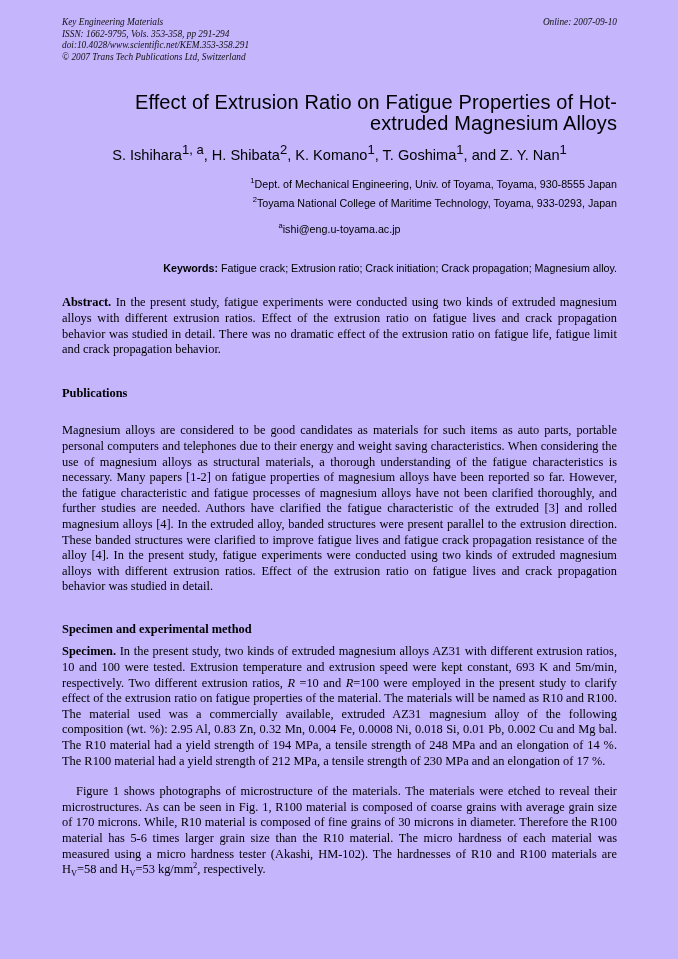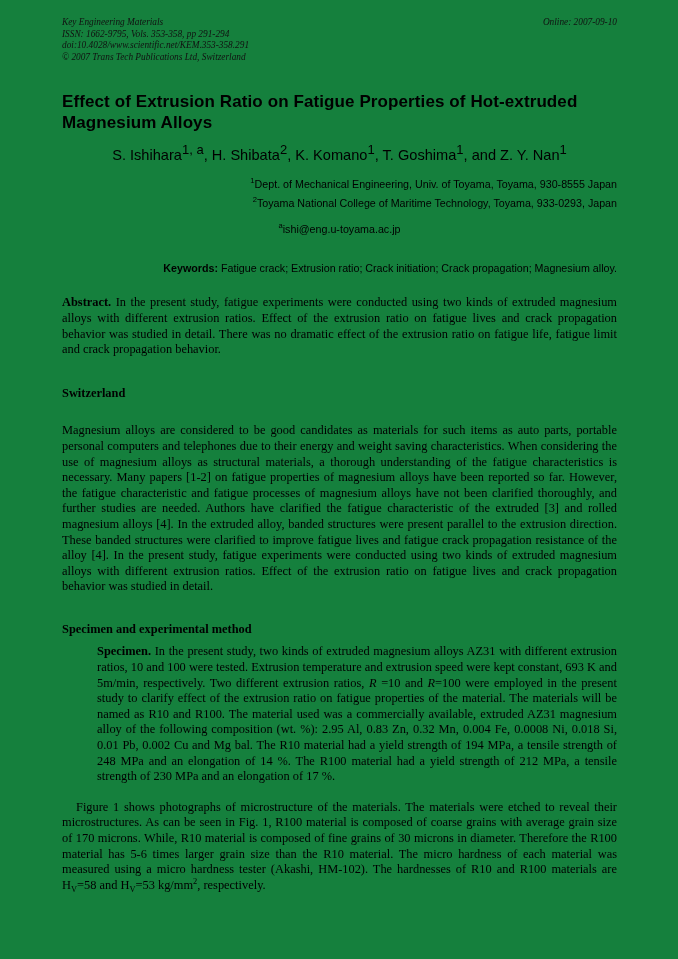--- a/index.html
+++ b/index.html
@@ -13,21 +13,21 @@
     overflow: hidden;
     font-family: "Liberation Serif", "DejaVu Serif", serif;
     color: #000000;
     -webkit-font-smoothing: antialiased;
   }
 
   .page {
     position: relative;
     width: 678px;
     height: 959px;
-    background: #15803d;
+    background: #c4b5fd;
     box-sizing: border-box;
     padding: 0;
   }
 
   .content {
     position: absolute;
     left: 62px;
     top: 0;
     width: 555px;
   }
@@ -50,24 +50,24 @@
     right: 0;
     top: 0;
     font-style: italic;
     font-size: 9.3px;
   }
 
   
   .title {
     margin-top: 29px;
     font-family: "Liberation Sans", "DejaVu Sans", sans-serif;
-    font-weight: bold;
-    font-size: 17px;
+    font-weight: normal;
+    font-size: 20px;
     line-height: 20.5px;
-    text-align: left;
+    text-align: right;
     letter-spacing: 0.1px;
   }
 
   
   .authors {
     margin-top: 12px;
     font-family: "Liberation Sans", "DejaVu Sans", sans-serif;
     font-size: 14.6px;
     line-height: 20px;
     text-align: center;
@@ -138,21 +138,21 @@
   .h-specimen { margin-top: 27px; }
 
   
   .para {
     font-size: 12.4px;
     line-height: 15.6px;
     text-align: justify;
     text-justify: inter-word;
   }
   .para.first-after-heading { margin-top: 22px; }
-  .para.tight { margin-top: 7px; margin-left: 35px; }
+  .para.tight { margin-top: 7px; }
   .para.indented { text-indent: 14px; margin-top: 15px; }
   .para b { font-weight: bold; }
   .para i, .ital { font-style: italic; }
   .para sup {
     font-size: 8.4px;
     vertical-align: super;
     line-height: 0;
   }
   .para sub {
     font-size: 8.4px;
@@ -194,21 +194,21 @@
     </div>
 
     <div class="keywords">
       <span class="kw-label">Keywords:</span><span>&nbsp;</span><span>Fatigue crack; Extrusion ratio; Crack initiation; Crack propagation; Magnesium alloy.</span>
     </div>
 
     <div class="abstract">
       <span class="ab-label">Abstract.</span><span>&nbsp;</span><span>In the present study, fatigue experiments were conducted using two kinds of extruded magnesium alloys with different extrusion ratios. Effect of the extrusion ratio on fatigue lives and crack propagation behavior was studied in detail. There was no dramatic effect of the extrusion ratio on fatigue life, fatigue limit and crack propagation behavior.</span>
     </div>
 
-    <div class="section-heading h-intro">Switzerland</div>
+    <div class="section-heading h-intro">Publications</div>
     <div class="para first-after-heading">Magnesium alloys are considered to be good candidates as materials for such items as auto parts, portable personal computers and telephones due to their energy and weight saving characteristics. When considering the use of magnesium alloys as structural materials, a thorough understanding of the fatigue characteristics is necessary. Many papers [1-2] on fatigue properties of magnesium alloys have been reported so far. However, the fatigue characteristic and fatigue processes of magnesium alloys have not been clarified thoroughly, and further studies are needed. Authors have clarified the fatigue characteristic of the extruded [3] and rolled magnesium alloys [4]. In the extruded alloy, banded structures were present parallel to the extrusion direction. These banded structures were clarified to improve fatigue lives and fatigue crack propagation resistance of the alloy [4]. In the present study, fatigue experiments were conducted using two kinds of extruded magnesium alloys with different extrusion ratios. Effect of the extrusion ratio on fatigue lives and crack propagation behavior was studied in detail.</div>
 
     <div class="section-heading h-specimen">Specimen and experimental method</div>
 
     <div class="para tight">
       <b>Specimen.</b><span>&nbsp;</span><span>In the present study, two kinds of extruded magnesium alloys AZ31 with different extrusion ratios, 10 and 100 were tested. Extrusion temperature and extrusion speed were kept constant, 693 K and 5m/min, respectively. Two different extrusion ratios, </span><i class="ital">R</i><span> =10 and </span><i class="ital">R</i><span>=100 were employed in the present study to clarify effect of the extrusion ratio on fatigue properties of the material. The materials will be named as R10 and R100. The material used was a commercially available, extruded AZ31 magnesium alloy of the following composition (wt. %): 2.95 Al, 0.83 Zn, 0.32 Mn, 0.004 Fe, 0.0008 Ni, 0.018 Si, 0.01 Pb, 0.002 Cu and Mg bal. The R10 material had a yield strength of 194 MPa, a tensile strength of 248 MPa and an elongation of 14 %. The R100 material had a yield strength of 212 MPa, a tensile strength of 230 MPa and an elongation of 17 %.</span>
     </div>
 
     <div class="para indented">
       <span>Figure 1 shows photographs of microstructure of the materials. The materials were etched to reveal their microstructures. As can be seen in Fig. 1, R100 material is composed of coarse grains with average grain size of 170 microns. While, R10 material is composed of fine grains of 30 microns in diameter. Therefore the R100 material has 5-6 times larger grain size than the R10 material. The micro hardness of each material was measured using a micro hardness tester (Akashi, HM-102). The hardnesses of R10 and R100 materials are H</span><sub>V</sub><span>=58 and H</span><sub>V</sub><span>=53 kg/mm</span><sup>2</sup><span>, respectively.</span>

